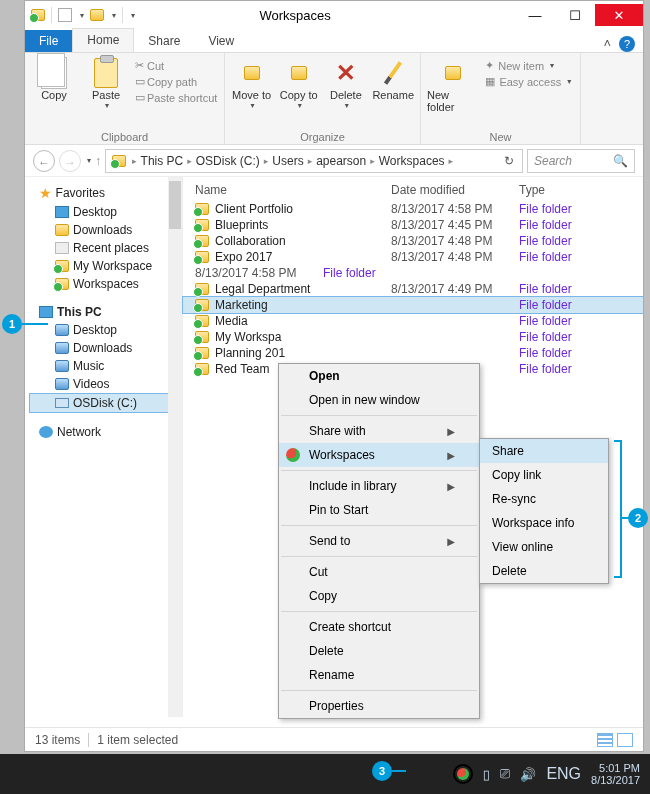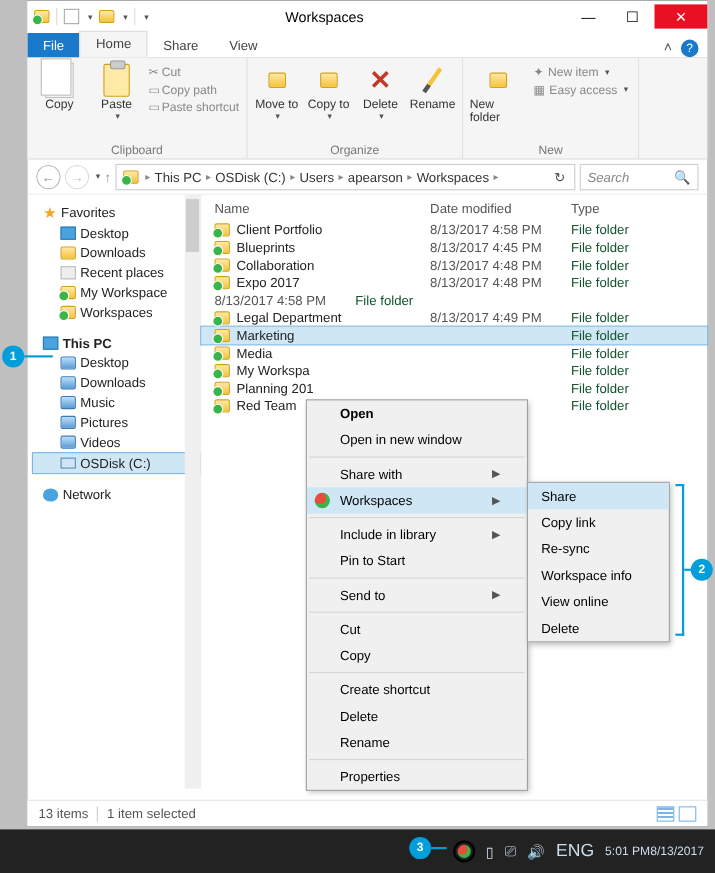--- a/index.html
+++ b/index.html
@@ -61,42 +61,42 @@
   .blue-folder{background:linear-gradient(#bcdffb,#5b9bd5);border-color:#3a7ab5;}
   
   .files{flex:1; position:relative;}
   .cols{display:flex; padding:6px 0 4px 12px; color:#555;font-size:12px;}
   .col-name{width:196px;}
   .col-date{width:128px;}
   .col-type{flex:1;}
   .frow{display:flex;align-items:center;padding:1px 0 1px 12px;font-size:12px;color:#222;}
   .frow .fname{width:196px;display:flex;align-items:center;gap:6px;}
   .frow .fdate{width:128px;color:#555;}
-  .frow .ftype{color:#14532d;}
+  .frow .ftype{color:#6d28d9;}
   .frow.sel{background:#cfe6f5;outline:1px solid #7ab6e8;}
   
   .ctx{position:absolute; left:278px; top:363px; width:202px; background:#f0f0f0; border:1px solid #a0a0a0; box-shadow:2px 2px 5px rgba(0,0,0,.25); font-size:12px; z-index:10;}
   .ctx-item{padding:5px 24px 5px 30px;display:flex;align-items:center;justify-content:space-between;}
   .ctx-item.hi{background:#cfe6f5;}
   .ctx-sep{height:1px;background:#d4d4d4;margin:3px 2px;}
   .ctx .arrow{font-size:10px;color:#555;}
   .ctx-ic{position:absolute;left:6px;width:16px;display:flex;justify-content:center;}
   .ctx-item{position:relative;}
   .sub{position:absolute; left:479px; top:438px; width:130px; background:#f0f0f0; border:1px solid #a0a0a0; box-shadow:2px 2px 5px rgba(0,0,0,.25); font-size:12px; z-index:11;}
   .sub .ctx-item{padding:5px 12px;}
   
   .status{position:absolute;left:0;right:0;bottom:0;height:24px;border-top:1px solid #e5e5e5;background:#fff;display:flex;align-items:center;padding:0 10px;font-size:12px;color:#555;}
   .status .divider{width:1px;height:14px;background:#ccc;margin:0 8px;}
   .status-spacer{flex:1;}
   .view-ic{width:16px;height:14px;border:1px solid #7ab6e8;margin-left:4px;}
   
   .taskbar{position:absolute;left:0;right:0;bottom:0;height:40px;background:#222; color:#fff; display:flex; align-items:center; justify-content:flex-end; padding:0 10px; font-size:11px;}
   .tray{display:flex;align-items:center;gap:10px;}
   .tray .lang{color:#cde; font-size:16px;}
-  .tray .clock{display:flex;align-items:flex-end;line-height:1.1;color:#cde;}
+  .tray .clock{display:flex;flex-direction:column;align-items:flex-end;line-height:1.1;color:#cde;}
   .tray-ic{color:#cde;font-size:13px;}
   
   .callout{position:absolute;width:20px;height:20px;border-radius:50%;background:#009fdb;color:#fff;display:flex;align-items:center;justify-content:center;font-size:11px;font-weight:bold;z-index:50;}
   .callout-line{position:absolute;height:2px;background:#009fdb;z-index:49;}
   .bracket{position:absolute;border-right:2px solid #009fdb;border-top:2px solid #009fdb;border-bottom:2px solid #009fdb;width:8px;z-index:48;}
   .tray-circle{width:20px;height:20px;border:2px solid #000;border-radius:50%;display:flex;align-items:center;justify-content:center;padding:1px;}
   .ws-tray{width:12px;height:12px;border-radius:50%;background:radial-gradient(circle at 35% 35%, #e74c3c 0 40%, #3bb54a 45% 80%, #fff 85%);}
   .sci{width:8px;}
 </style>
 </head>
@@ -291,24 +291,20 @@
         <li class="indent">
             <span class="folder-icon-sm blue-folder"></span>
             <span>Downloads</span>
           </li>
         <li class="indent">
             <span class="folder-icon-sm blue-folder"></span>
             <span>Music</span>
           </li>
         <li class="indent">
             <span class="folder-icon-sm blue-folder"></span>
-            <span>Pictures</span>
-          </li>
-        <li class="indent">
-            <span class="folder-icon-sm blue-folder"></span>
             <span>Videos</span>
           </li>
         <li class="indent sel">
             <span class="disk-ic"></span>
             <span>OSDisk (C:)</span>
           </li>
 
         <li class="section">
             <span style="width:14px;height:12px;background:#4aa3df;border-radius:50%;"></span>
             <span>Network</span>

